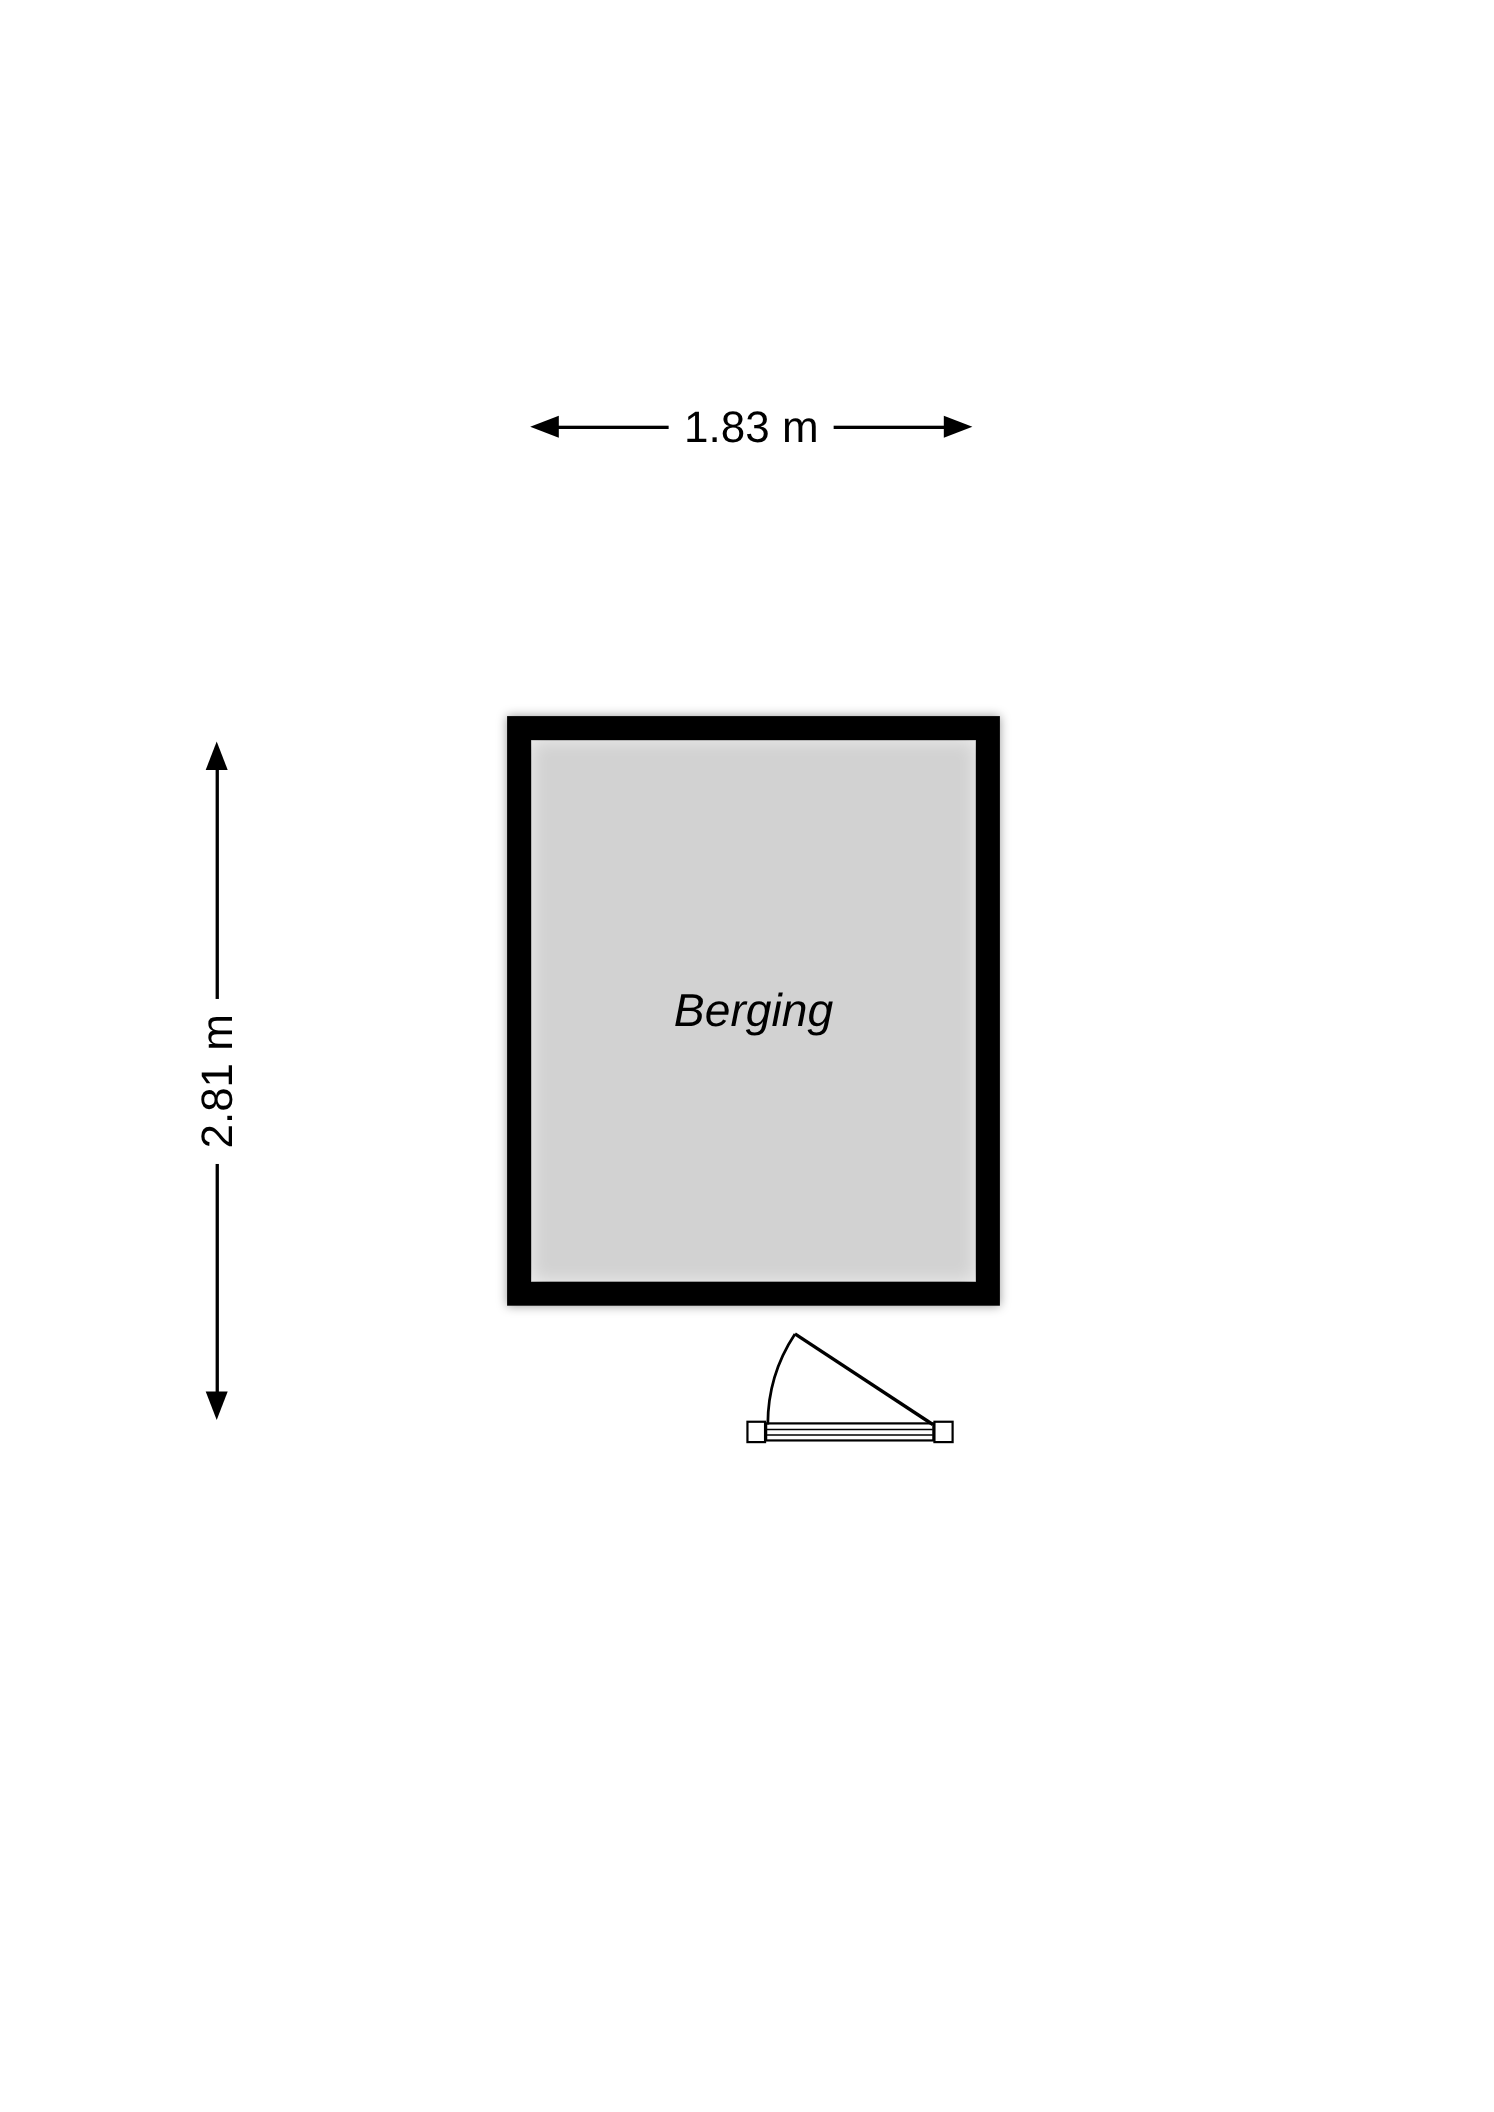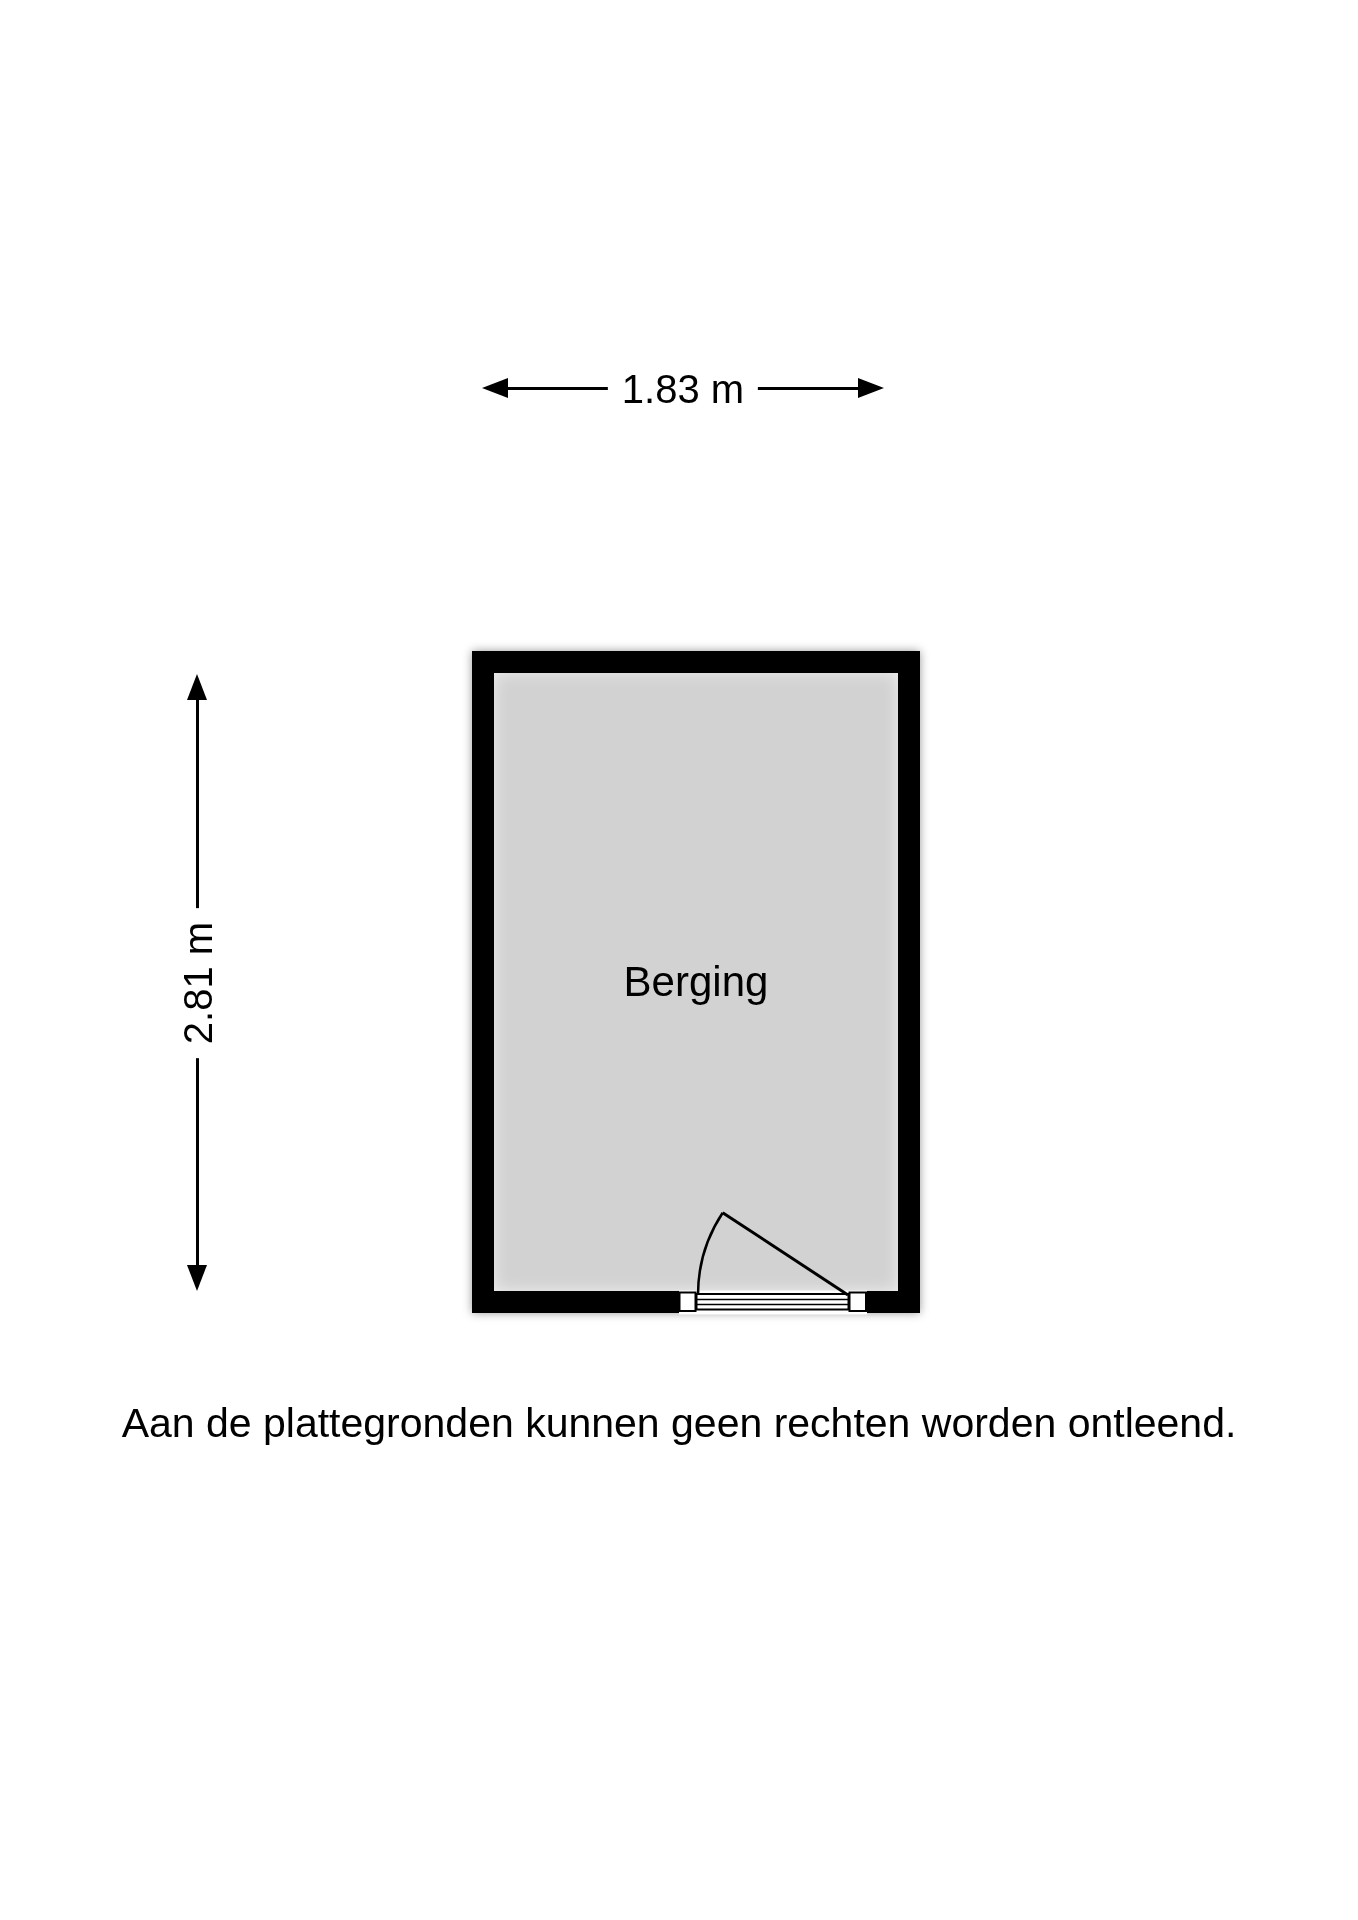--- a/index.html
+++ b/index.html
@@ -78,24 +78,25 @@
     border-right: 10px solid transparent;
     border-top: 26px solid var(--line);
   }
   .v-dim .dim-label {
     transform: translate(-50%, -50%) rotate(-90deg);
   }
 
   
   .room {
     position: absolute;
-    left: 472px; top: 651px;
-    width: 448px; height: 662px;
+    left: 461px; top: 651px;
+    width: 448px; height: 536px;
     background: var(--wall);
     box-shadow: 0 0 9px rgba(0,0,0,0.40);
+    font-style: italic;
   }
   .room-interior {
     position: absolute;
     left: 22px; top: 22px; right: 22px; bottom: 22px;
     background: var(--room-fill);
     box-shadow: inset 0 0 16px rgba(255,255,255,0.65);
     display: flex;
     align-items: center;
     justify-content: center;
   }
@@ -154,16 +155,15 @@
       <line x1="697" y1="1299.5" x2="848" y2="1299.5" stroke="#000000" stroke-width="1.5"></line>
       <line x1="697" y1="1304.5" x2="848" y2="1304.5" stroke="#000000" stroke-width="1.5"></line>
       <rect x="679.5" y="1292.5" width="16" height="18.5" fill="#ffffff" stroke="#000000" stroke-width="2"></rect>
       <rect x="849.5" y="1292.5" width="16.5" height="18.5" fill="#ffffff" stroke="#000000" stroke-width="2"></rect>
       <path d="M 698 1295 A 149 149 0 0 1 722.7 1212.7" fill="none" stroke="#000000" stroke-width="2.5"></path>
       <path d="M 722.7 1212.7 L 848 1295" fill="none" stroke="#000000" stroke-width="3"></path>
     </g>
   </svg>
 
   <div class="footer">
-    <div>Aan de plattegronden kunnen geen rechten worden ontleend.</div>
   </div>
 
 </div>
 
 </body></html>

